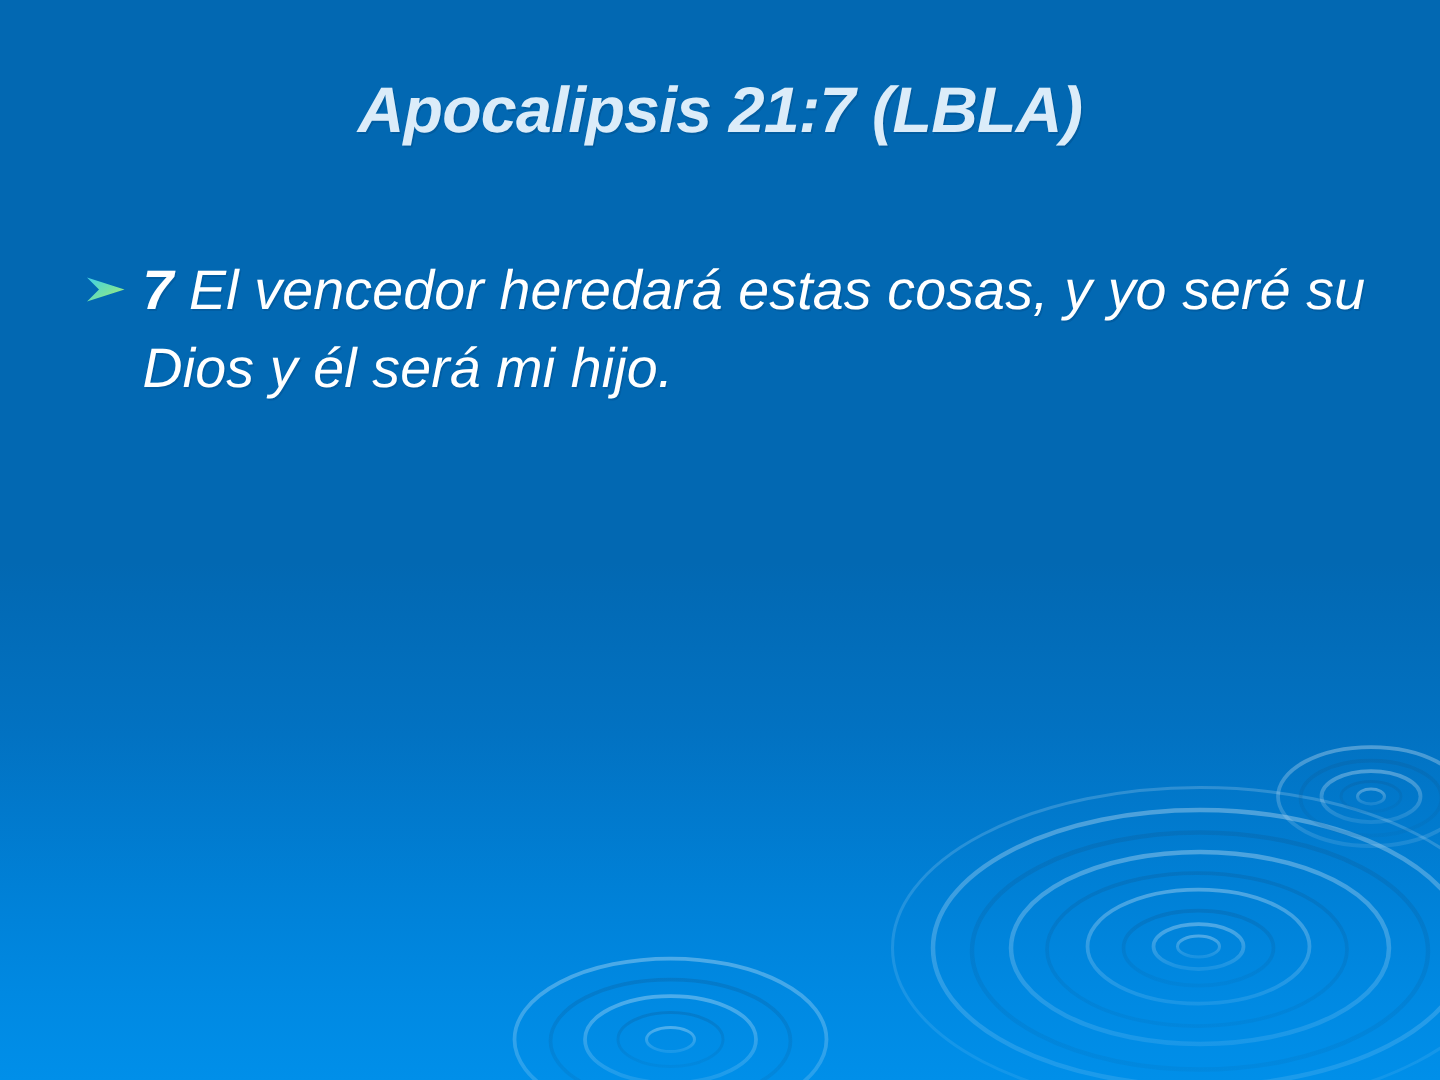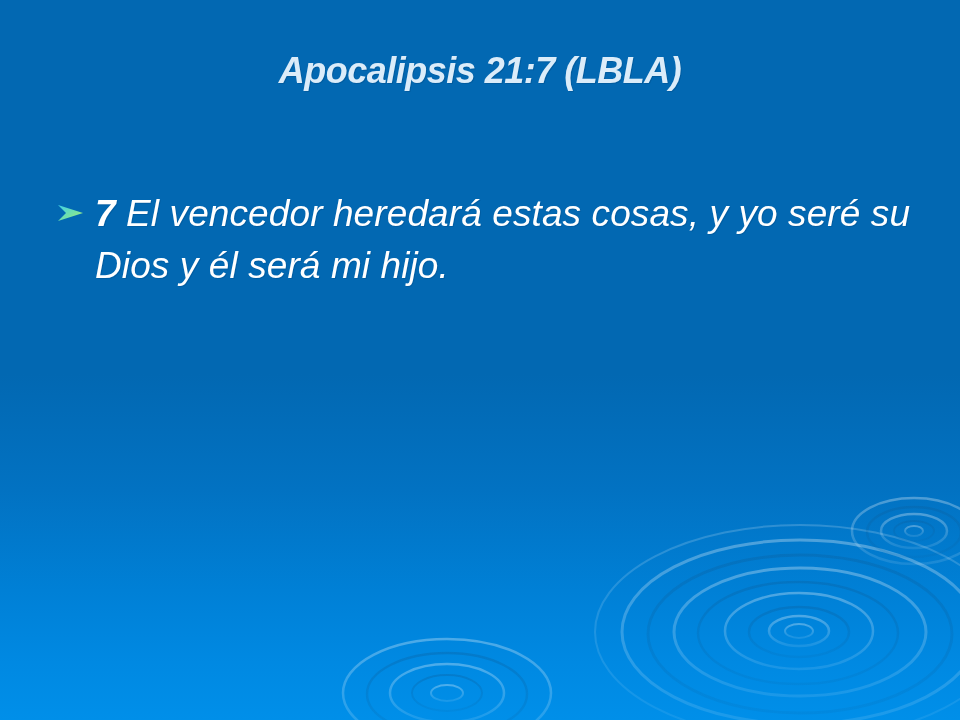--- a/index.html
+++ b/index.html
@@ -28,35 +28,34 @@
   }
   
   #title-block {
     position:absolute;
     left:48px; top:52px;
     width:864px;
     text-align:center;
   }
   #title-text {
     display:inline-block;
-    font-size:36px;
+    font-size:43px;
     font-weight:bold;
     font-style:italic;
     color:#dbecf9;
     letter-spacing:-0.5px;
     line-height:1.05;
     white-space:nowrap;
     text-shadow:1px 1px 0 rgba(0,40,80,0.18);
   }
   
   #body-block {
     position:absolute;
     left:48px; top:168px;
     width:864px;
-    margin-top:20px;
   }
   .bullet-row {
     position:relative;
     padding-left:47px;
   }
   .bullet-marker {
     position:absolute;
     left:9px; top:13px;
     width:28px; height:24px;
   }

